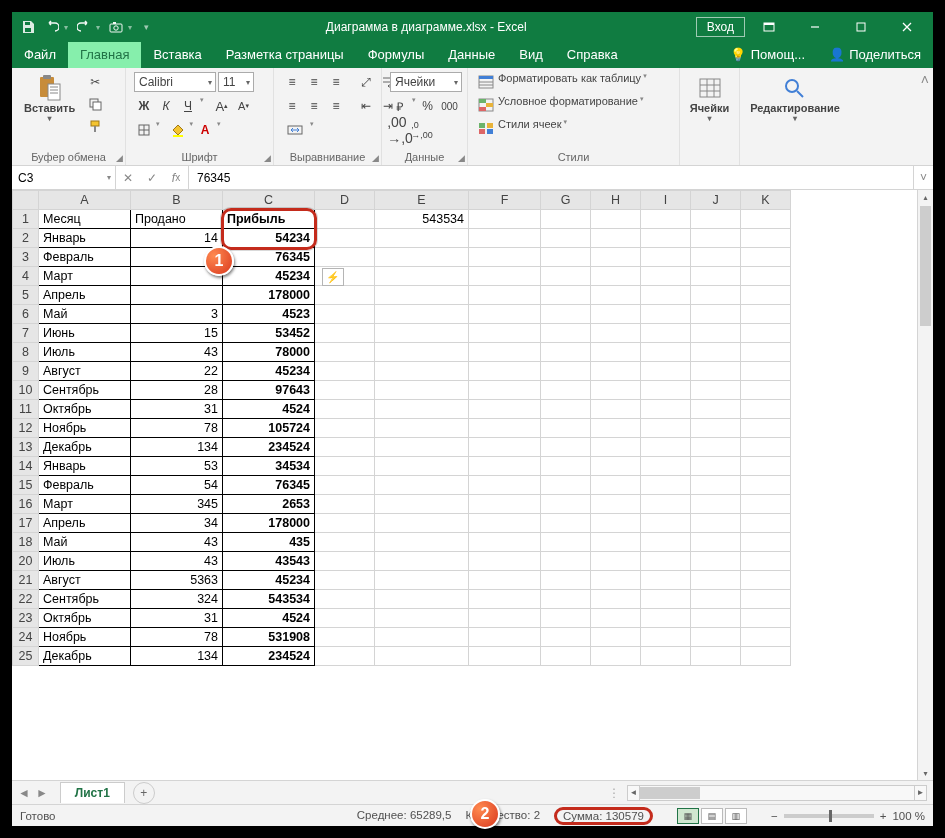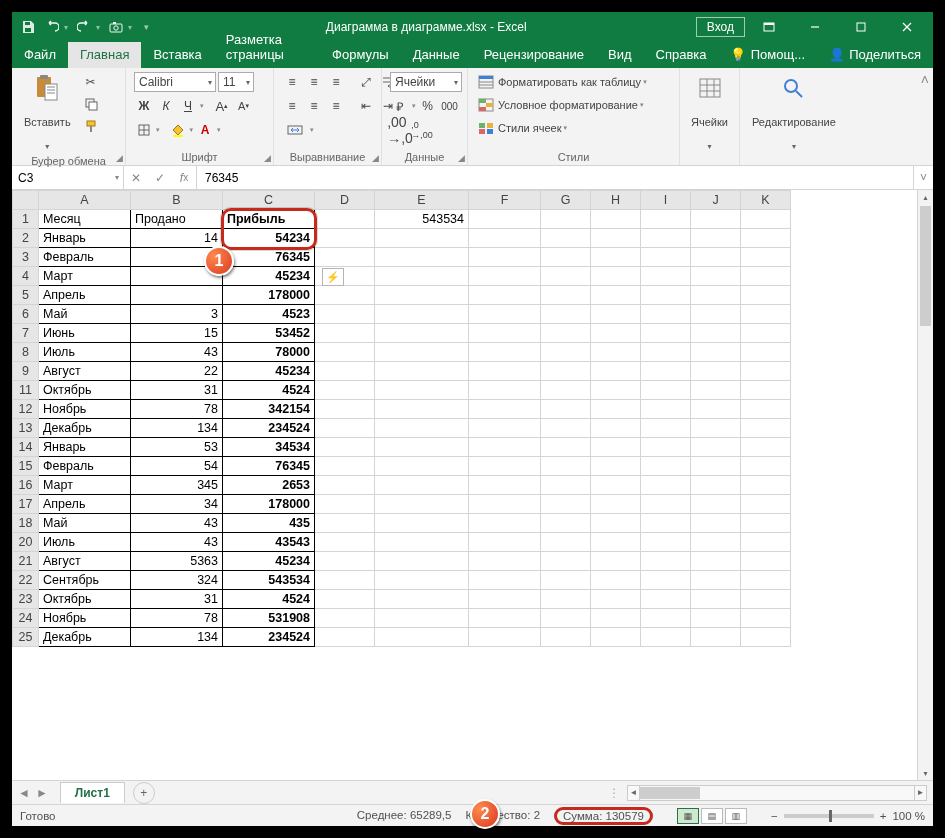--- a/index.html
+++ b/index.html
@@ -13,42 +13,42 @@
 .qat-ico { width: 16px; height: 16px; display: flex; align-items: center; justify-content: center; opacity: .95; }
 .qat-sep { color: rgba(255,255,255,.5); font-size: 8px; margin-left: -4px; }
 .title-center { flex: 1; text-align: center; }
 .title-right { display: flex; align-items: center; gap: 2px; padding-right: 4px; }
 .login-btn { border: 1px solid rgba(255,255,255,.6); padding: 2px 10px; font-size: 12px; color: #fff; background: transparent; }
 .win-btn { width: 44px; height: 30px; display: flex; align-items: center; justify-content: center; color: #fff; }
 
 
 .ribbon-tabs { height: 26px; background: #107c41; display: flex; align-items: flex-end; font-size: 13px; color: #fff; }
 .rtab { padding: 5px 12px 6px; cursor: pointer; }
-.rtab.active { background: #e5e5e5; color: #217346; }
+.rtab.active { background: #86efac; color: #217346; }
 .rtab-right { margin-left: auto; display: flex; align-items: center; }
 .rtab-right .rtab { display: flex; align-items: center; gap: 4px; }
 
 
 .ribbon { height: 98px; background: #f3f3f3; border-bottom: 1px solid #d4d4d4; display: flex; font-size: 11px; color: #444; }
 .rgroup { border-right: 1px solid #e1e1e1; padding: 4px 8px 2px; display: flex; flex-direction: column; position: relative; }
 .rgroup-body { flex: 1; display: flex; align-items: flex-start; gap: 6px; }
 .rgroup-label { text-align: center; font-size: 11px; color: #666; padding: 2px 0 0; position: relative; }
 .rgroup .dlg { position: absolute; right: 2px; bottom: 2px; font-size: 9px; color: #888; }
-.big-btn { display: flex; flex-direction: column; align-items: center; gap: 14px; padding: 2px 4px; min-width: 42px; }
+.big-btn { display: flex; flex-direction: column; align-items: center; gap: 0; padding: 2px 4px; min-width: 42px; font-weight: bold; }
 .big-btn .ico { width: 28px; height: 28px; display: flex; align-items: center; justify-content: center; font-size: 22px; }
 .vstack { display: flex; flex-direction: column; gap: 2px; }
-.hstack { display: flex; align-items: center; gap: 2px; }
+.hstack { display: flex; gap: 2px; }
 .mini { width: 20px; height: 20px; display: flex; align-items: center; justify-content: center; font-size: 12px; border: 1px solid transparent; }
 .combo { height: 20px; border: 1px solid #ababab; background: #fff; font-size: 12px; padding: 0 14px 0 4px; position: relative; display: flex; align-items: center; }
 .combo::after { content: "▾"; position: absolute; right: 3px; font-size: 8px; color: #666; }
 .ribbon svg { display: block; }
 
 
 .formula-bar { height: 24px; border-bottom: 1px solid #d4d4d4; display: flex; align-items: stretch; background: #fff; font-size: 12px; }
-.namebox { width: 112px; border-right: 1px solid #d4d4d4; padding: 0 6px; display: flex; align-items: center; position: relative; }
+.namebox { width: 104px; border-right: 1px solid #d4d4d4; padding: 0 6px; display: flex; align-items: center; position: relative; }
 .namebox::after { content: "▾"; position: absolute; right: 4px; font-size: 8px; color: #888; }
 .fb-btns { display: flex; align-items: center; border-right: 1px solid #d4d4d4; }
 .fb-btn { width: 24px; display: flex; align-items: center; justify-content: center; color: #888; }
 .fb-input { flex: 1; padding: 0 8px; display: flex; align-items: center; }
 .fb-exp { width: 20px; display: flex; align-items: center; justify-content: center; color: #888; border-left: 1px solid #d4d4d4; }
 
 
 .grid-wrap { flex: 1; display: flex; overflow: hidden; position: relative; }
 .grid { flex: 1; overflow: hidden; }
 table.sheet { border-collapse: collapse; font-size: 12.5px; color: #000; table-layout: fixed; }
@@ -160,21 +160,20 @@
     </div>
   </div>
 
   <div class="ribbon-tabs">
     <div class="rtab">Файл</div>
     <div class="rtab active">Главная</div>
     <div class="rtab">Вставка</div>
     <div class="rtab">Разметка страницы</div>
     <div class="rtab">Формулы</div>
     <div class="rtab">Данные</div>
-    <div class="rtab">Рецензирование</div>
     <div class="rtab">Вид</div>
     <div class="rtab">Справка</div>
     <div class="rtab-right">
       <div class="rtab">
             <span>💡</span>
             <span>Помощ...</span>
           </div>
       <div class="rtab">
             <span>👤</span>
             <span>Поделиться</span>
@@ -545,38 +544,52 @@
                 <td class="col-D"></td>
                 <td class="col-E num"></td>
                 <td class="col-F"></td>
                 <td class="col-G"></td>
                 <td class="col-H"></td>
                 <td class="col-I"></td>
                 <td class="col-J"></td>
                 <td class="col-K"></td>
               </tr>
               <tr>
+                <th class="rowhdr">10</th>
+                <td class="col-A bordered">Сентябрь</td>
+                <td class="col-B bordered num">28</td>
+                <td class="col-C bordered num">97643</td>
+                <td class="col-D"></td>
+                <td class="col-E num"></td>
+                <td class="col-F"></td>
+                <td class="col-G"></td>
+                <td class="col-H"></td>
+                <td class="col-I"></td>
+                <td class="col-J"></td>
+                <td class="col-K"></td>
+              </tr>
+              <tr>
                 <th class="rowhdr">11</th>
                 <td class="col-A bordered">Октябрь</td>
                 <td class="col-B bordered num">31</td>
                 <td class="col-C bordered num">4524</td>
                 <td class="col-D"></td>
                 <td class="col-E num"></td>
                 <td class="col-F"></td>
                 <td class="col-G"></td>
                 <td class="col-H"></td>
                 <td class="col-I"></td>
                 <td class="col-J"></td>
                 <td class="col-K"></td>
               </tr>
               <tr>
                 <th class="rowhdr">12</th>
                 <td class="col-A bordered">Ноябрь</td>
                 <td class="col-B bordered num">78</td>
-                <td class="col-C bordered num">342154</td>
+                <td class="col-C bordered num">105724</td>
                 <td class="col-D"></td>
                 <td class="col-E num"></td>
                 <td class="col-F"></td>
                 <td class="col-G"></td>
                 <td class="col-H"></td>
                 <td class="col-I"></td>
                 <td class="col-J"></td>
                 <td class="col-K"></td>
               </tr>
               <tr>

